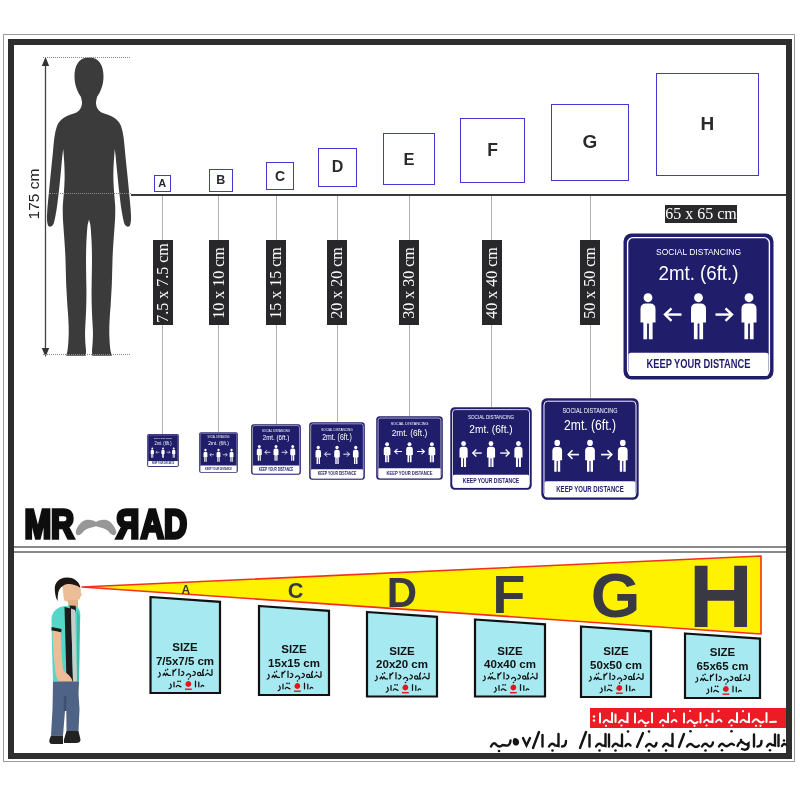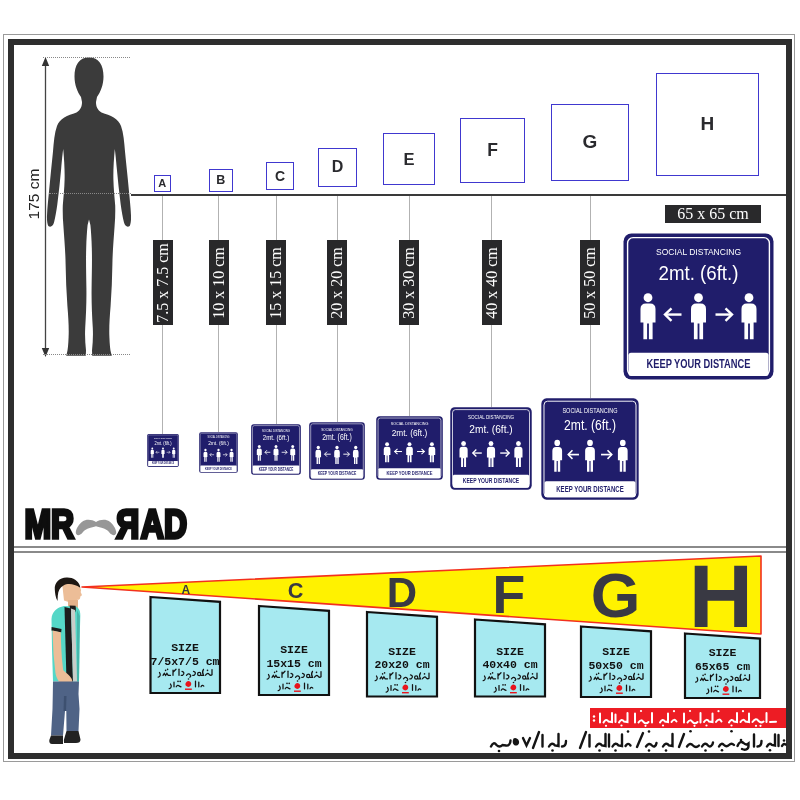--- a/index.html
+++ b/index.html
@@ -10,21 +10,21 @@
       display:flex;align-items:center;justify-content:center;
       color:#2a2a2e;font-weight:600;}
   .hang{position:absolute;width:1px;background:#b2b2b2;z-index:1;}
   .vlab{position:absolute;width:20px;background:#28282a;z-index:2;
         display:flex;align-items:center;justify-content:center;}
   .vlab span{transform:rotate(-90deg);white-space:nowrap;color:#fff;
         font-family:"Liberation Serif",serif;font-size:16px;}
   .bletter{position:absolute;color:#393943;font-weight:700;z-index:3;
         transform:translateX(-50%);line-height:1;}
   .btxt{position:absolute;transform:translateX(-50%);text-align:center;
-        color:#111;font-weight:700;white-space:nowrap;z-index:3;line-height:1.2;font-family:Liberation Mono, monospace;}
+        color:#111;font-weight:700;white-space:nowrap;z-index:3;line-height:1.2;}
 </style>
 </head>
 <body>
 <div id="page">
 
 <div class="abs" style="left:3px;top:34px;width:792px;height:728px;border:1.5px solid #9a9a9a;box-sizing:border-box;"></div>
 
 <div class="abs" style="left:8px;top:39px;width:784px;height:720px;border:6px solid #2e2e2e;box-sizing:border-box;"></div>
 
 <div class="abs" style="left:14px;top:546px;width:772px;height:2px;background:#8a8a8a;"></div>
@@ -102,21 +102,21 @@
     </div>
 
 <div class="vlab" style="left:481.5px;top:240px;height:85px;">
       <span>40 x 40 cm</span>
     </div>
 
 <div class="vlab" style="left:580px;top:240px;height:85px;">
       <span>50 x 50 cm</span>
     </div>
 
-<div class="abs" style="left:665px;top:205px;width:96px;height:18px;background:#29292b;color:#fff;font-family:'Liberation Serif',serif;font-size:16px;display:flex;align-items:center;justify-content:center;">65 x 65 cm</div>
+<div class="abs" style="left:665px;top:205px;width:72px;height:18px;background:#29292b;color:#fff;font-family:'Liberation Serif',serif;font-size:16px;display:flex;align-items:center;justify-content:center;">65 x 65 cm</div>
 
 <svg class="abs" style="left:623px;top:233px;" width="151" height="147" viewBox="0 0 151 146" preserveAspectRatio="none">
 <defs>
 <g id="person">
 <circle cx="8.5" cy="4.3" r="4.4" fill="#fff"></circle>
 <path fill="#fff" d="M1,15.5 Q1,10 6.5,10 L10.5,10 Q16,10 16,15.5 L16,29 L13.1,29 L13.1,45.5 L9.4,45.5 L9.4,30 L7.6,30 L7.6,45.5 L3.9,45.5 L3.9,29 L1,29 Z"></path>
 </g>
 </defs>
 <g id="sgn">
 <rect x="0.5" y="0.5" width="150" height="145" rx="8" fill="#201d6b"></rect>

